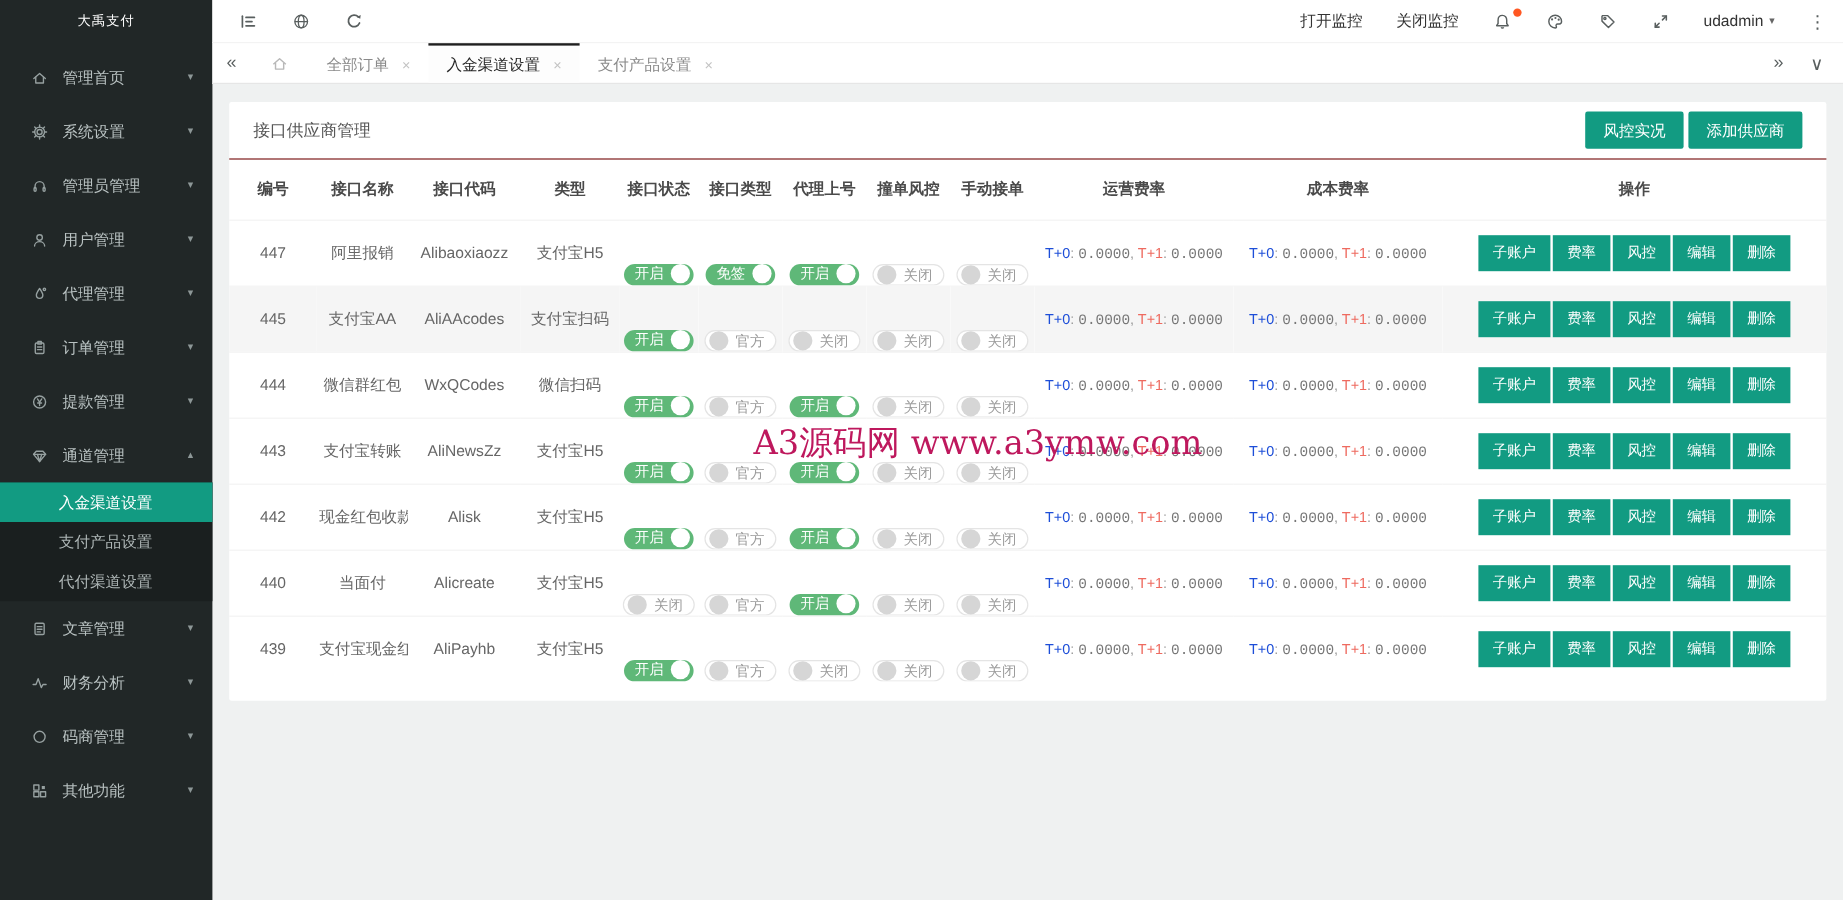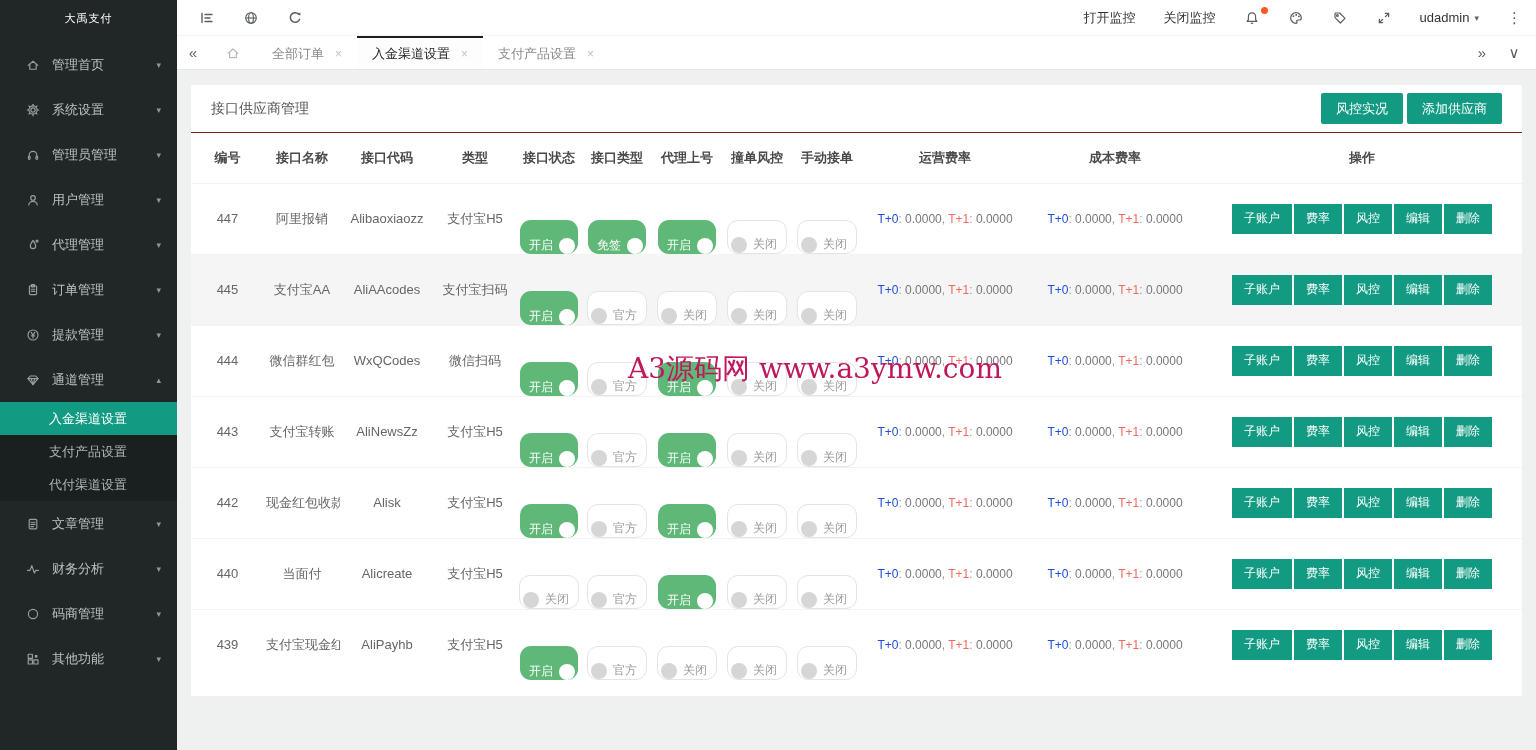--- a/index.html
+++ b/index.html
@@ -49,31 +49,31 @@
   .panel-head{ height:48px; display:flex; align-items:center; padding:0 20px; border-bottom:1px solid #7f1d1d; }
   .panel-title{ font-size:14px; color:#555; }
   .panel-actions{ margin-left:auto; display:flex; gap:4px; }
   .btn-teal{ background:var(--accent); color:#fff; font-size:13px; border:none; border-radius:2px; padding:0 15px; height:31px; cursor:pointer; font-family:inherit; }
   
   table{ width:100%; border-collapse:collapse; table-layout:fixed; }
   th{ height:50px; font-size:13px; color:#4a4a4a; font-weight:bold; text-align:center; }
   td{ height:44px; font-size:13px; color:#666; text-align:center; border-top:1px solid #f3f3f3; padding:0 2px; overflow:hidden; white-space:nowrap; }
   tr.hl td{ background:#f5f5f5; }
   
-  .tg{ display:inline-flex; align-items:flex-end; height:34px; min-width:54px; border-radius:11px; font-size:12px; vertical-align:middle; cursor:pointer;margin-top:36px; }
+  .tg{ display:inline-flex; align-items:flex-start; height:18px; min-width:54px; border-radius:11px; font-size:12px; vertical-align:middle; cursor:pointer;margin-top:36px; }
   .tg .knob{ width:16px; height:16px; border-radius:50%; }
   .tg.on{ background:var(--toggle-on); color:#fff; padding:0 3px 0 9px; justify-content:space-between; }
   .tg.on .knob{ background:#fff; margin-left:6px; }
   .tg.off{ background:#fff; border:1px solid #e4e4e4; color:#9b9b9b; padding:0 9px 0 3px; justify-content:space-between; }
   .tg.off .knob{ background:#d6d6d6; margin-right:6px; }
   
   .fee{ font-size:12px; white-space:nowrap; }
   .fee .t0{ color:#1d4ed8; }
   .fee .t1{ color:#ee6a5f; }
-  .fee .v{ color:#777; }
+  .fee .v{ color:#777;font-family:Liberation Mono, monospace; }
   .fee .sep{ color:#999; }
   
   .ops{ display:flex; gap:2px; justify-content:center; }
   .op-btn{ background:var(--accent); color:#fff; font-size:12px; border:none; height:30px; padding:0 12px; cursor:pointer; font-family:inherit; white-space:nowrap; }
   
   .page-size{ margin:15px 0 0 20px; }
   .page-size select{ font-size:12px; color:#555; height:25px; border:1px solid #b9bfbf; border-radius:3px; background:#fff; font-family:inherit; padding:0 2px; }
   
   .watermark{ position:absolute; left:628px; top:350px; z-index:9; font-family:"DejaVu Serif","Liberation Serif",serif; font-weight:normal; font-size:28px; color:#be185d; white-space:nowrap; pointer-events:none; }
 </style>

